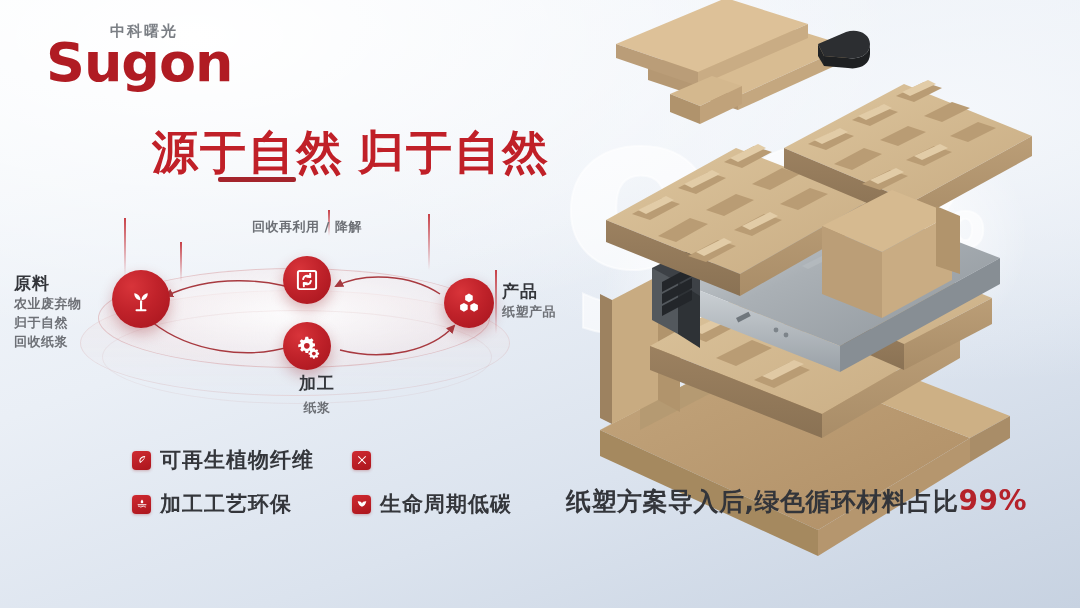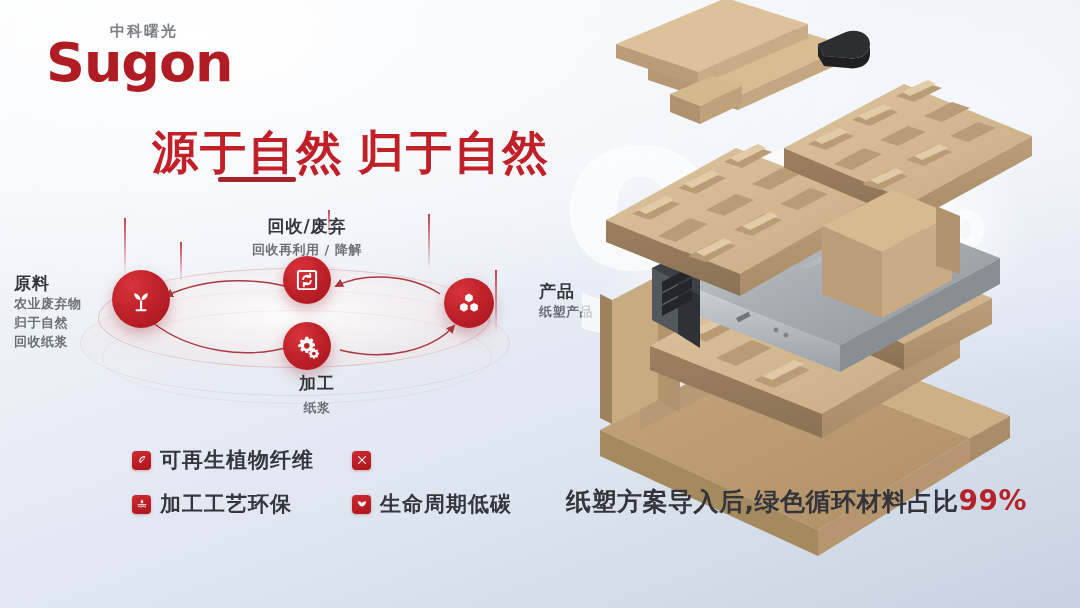--- a/index.html
+++ b/index.html
@@ -159,32 +159,31 @@
     <div class="node" style="left:243px;top:46px;width:48px;height:48px;">
       <svg width="26" height="26" viewBox="0 0 24 24" fill="none" stroke="#fff" stroke-width="1.8">
         <rect x="3.6" y="3.6" width="16.8" height="16.8" rx="1.6"></rect>
         <path d="M8.4 11.2a3.7 3.7 0 0 1 6.2-2.2" stroke-linecap="round"></path>
         <path d="M15.6 12.8a3.7 3.7 0 0 1-6.2 2.2" stroke-linecap="round"></path>
         <path d="M14.9 6.3l.1 2.9-2.9-.2" stroke-linecap="round" stroke-linejoin="round"></path>
         <path d="M9.1 17.7l-.1-2.9 2.9.2" stroke-linecap="round" stroke-linejoin="round"></path>
       </svg>
     </div>
     <div class="nlabel center" style="left:185px;top:5px;width:164px;">
-      <div class="t">回收/废弃</div>
       <div class="s" style="margin-top:3px;">回收再利用 / 降解</div>
     </div>
 
     <div class="node" style="left:404px;top:68px;width:50px;height:50px;">
       <svg width="26" height="26" viewBox="0 0 24 24" fill="#fff">
         <path d="M11.95 3.2l3.5 2.05v4.05l-3.5 2.05-3.5-2.05V5.25z"></path>
         <path d="M7.3 11.9l3.5 2.05v4.05l-3.5 2.05-3.5-2.05v-4.05z"></path>
         <path d="M16.7 11.9l3.5 2.05v4.05l-3.5 2.05-3.5-2.05v-4.05z"></path>
       </svg>
     </div>
-    <div class="nlabel right" style="left:462px;top:70px;width:92px;margin-left:37px;">
+    <div class="nlabel right" style="left:462px;top:70px;width:92px;">
       <div class="t">产品</div>
       <div class="s">纸塑产品</div>
     </div>
 
     <div class="node" style="left:243px;top:112px;width:48px;height:48px;">
       <svg width="27" height="27" viewBox="0 0 24 24" fill="#fff">
         <path d="M10.2 3.4h2.4l.35 1.75 1.2.5 1.5-.98 1.7 1.7-.98 1.5.5 1.2 1.75.35v2.4l-1.75.35-.5 1.2.98 1.5-1.7 1.7-1.5-.98-1.2.5-.35 1.75h-2.4l-.35-1.75-1.2-.5-1.5.98-1.7-1.7.98-1.5-.5-1.2L3.8 12.6v-2.4l1.75-.35.5-1.2-.98-1.5 1.7-1.7 1.5.98 1.2-.5z"></path>
         <circle cx="11.4" cy="11.4" r="2.5" fill="#c0222a"></circle>
         <path d="M16.9 13.6h1.5l.25 1.1.8.34.98-.6 1.05 1.05-.6.98.34.8 1.1.25v1.5l-1.1.25-.34.8.6.98-1.05 1.05-.98-.6-.8.34-.25 1.1h-1.5l-.25-1.1-.8-.34-.98.6-1.05-1.05.6-.98-.34-.8-1.1-.25v-1.5l1.1-.25.34-.8-.6-.98 1.05-1.05.98.6.8-.34z"></path>
         <circle cx="17.65" cy="18.3" r="1.7" fill="#c0222a"></circle>

